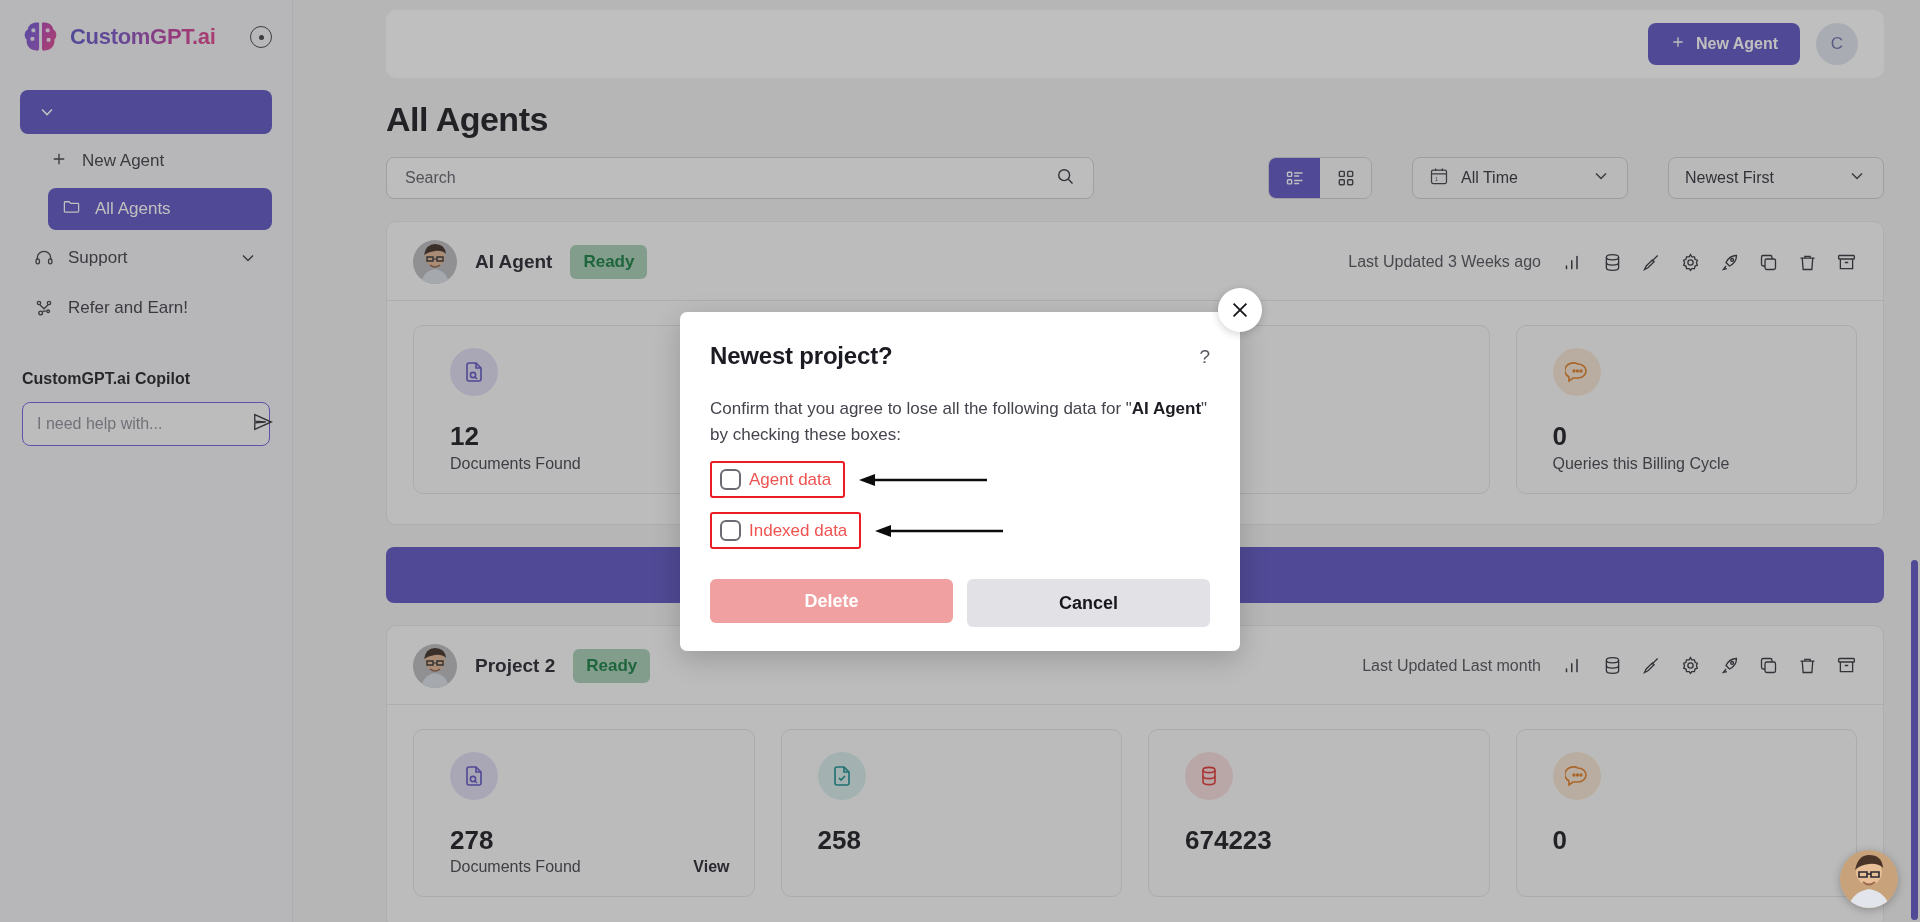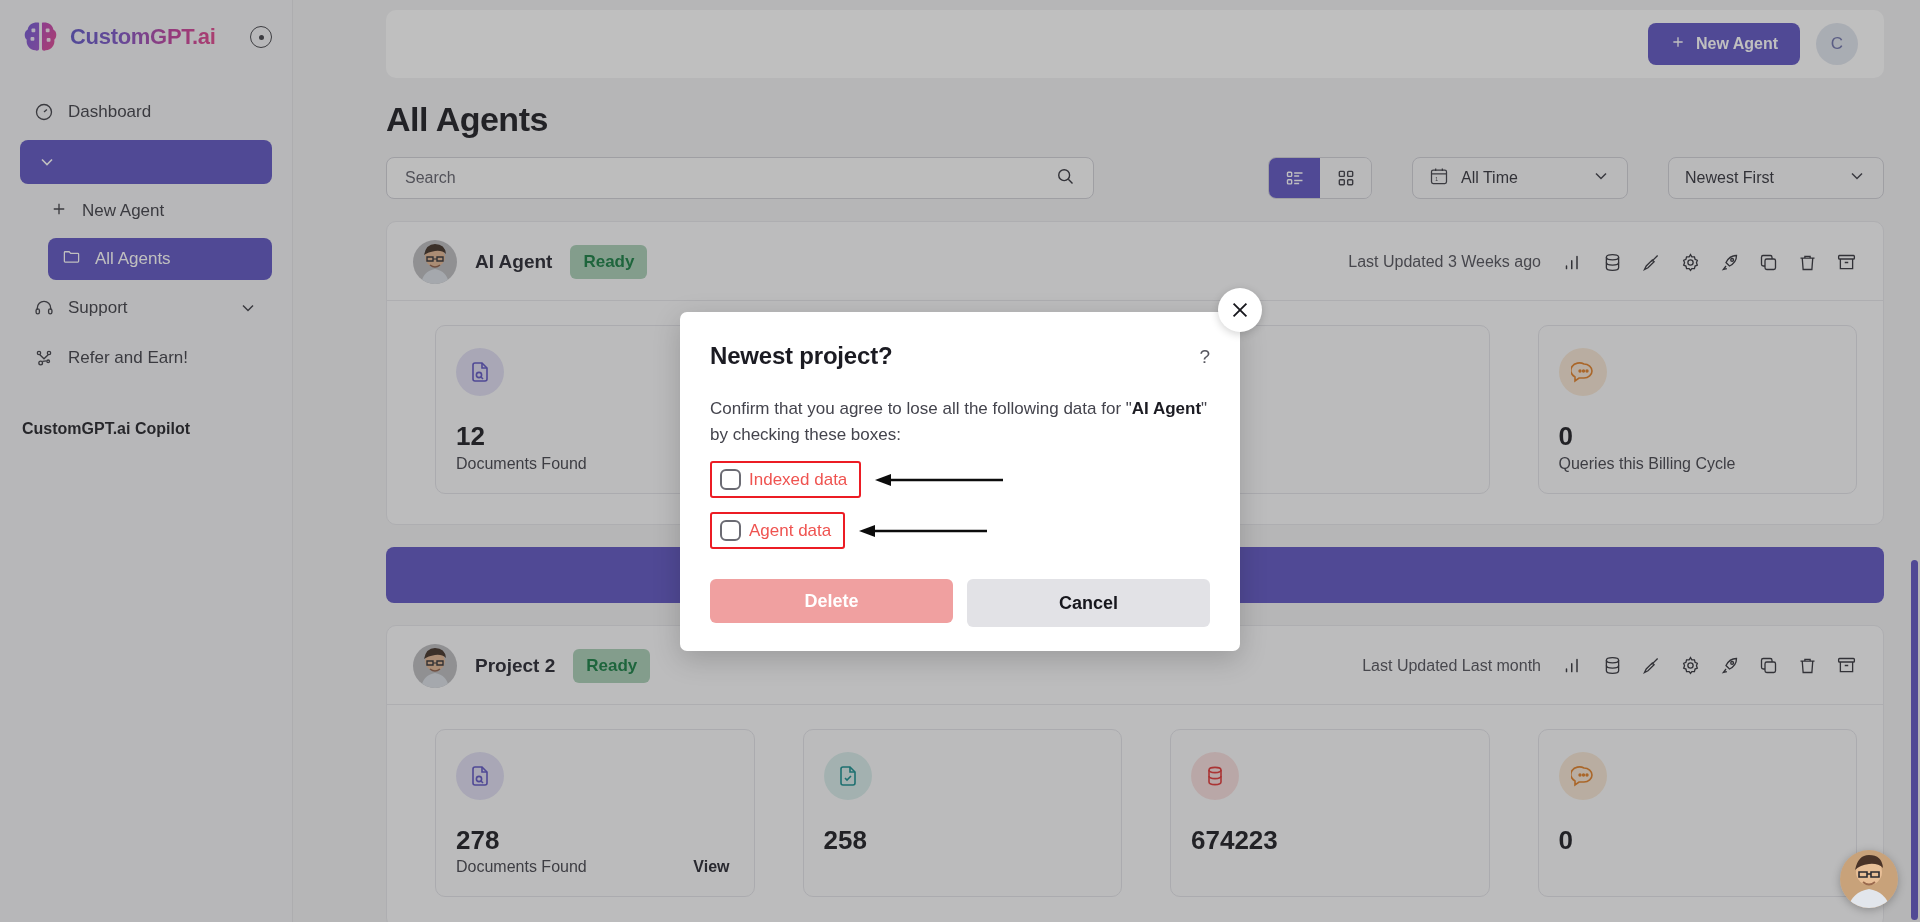--- a/index.html
+++ b/index.html
@@ -173,22 +173,22 @@
   .updated { font-size: 16px; color: #4d4d56; }
   .icon-row { display: flex; align-items: center; gap: 18px; }
   .icon-row .ibtn { cursor: pointer; display: flex; }
   .agent-sep { height: 1px; background: #e6e6ea; margin: 0 0; }
 
   .stats {
     display: flex; gap: 26px; padding: 24px 26px 30px 26px;
   }
   .stat {
     flex: 1; border: 1px solid #e2e2e8; border-radius: 10px;
-    background: #fafafb; padding: 22px 24px 20px 20px; min-height: 150px;
-    display: flex; flex-direction: column; margin-left: 22px;
+    background: #fafafb; padding: 22px 24px 20px 36px; min-height: 150px;
+    display: flex; flex-direction: column;
   }
   .stat-ico {
     width: 48px; height: 48px; border-radius: 50%;
     display: flex; align-items: center; justify-content: center; margin-bottom: 26px;
   }
   .stat-val { font-size: 26px; font-weight: bold; color: #16161c; line-height: 1.1; }
   .stat-bottom { display: flex; align-items: flex-end; justify-content: space-between; }
   .stat-lbl { font-size: 16px; color: #3e3e47; margin-top: 4px; }
   .stat-link { font-size: 16px; font-weight: bold; color: #20202a; cursor: pointer; }
 
@@ -293,29 +293,20 @@
         </svg>
         <div class="brand-text">CustomGPT.ai</div>
         <div class="brand-spacer"></div>
         <div class="collapse-btn">
             <i></i>
           </div>
       </div>
 
       <div class="nav">
 
-        <div class="nav-item">
-          <span class="ico">
-            <svg width="20" height="20" viewBox="0 0 24 24" fill="none" stroke="#3a3a42" stroke-width="1.6">
-              <circle cx="12" cy="12" r="9"></circle>
-                <path d="M12 12 L15.5 9"></path>
-            </svg>
-          </span>
-          <span>Dashboard</span>
-        </div>
 
         <div class="nav-split">
 
           <div class="caret">
             <svg width="20" height="20" viewBox="0 0 24 24" fill="none" stroke="#ffffff" stroke-width="2">
               <path d="M6 9 L12 15 L18 9"></path>
             </svg>
           </div>
         </div>
 
@@ -361,20 +352,28 @@
               <circle cx="8" cy="18" r="2.2"></circle>
                 <circle cx="17" cy="16" r="1.6"></circle>
               <path d="M7 8 L12 13 L17 8 M10 16 L15 15.5"></path>
             </svg>
           </span>
           <span>Refer and Earn!</span>
         </div>
       </div>
 
       <div class="copilot-label">CustomGPT.ai Copilot</div>
+      <div class="copilot-box">
+        <input placeholder="I need help with..." style="">
+        <span>
+          <svg width="22" height="22" viewBox="0 0 24 24" fill="none" stroke="#2e2e36" stroke-width="1.5">
+            <path d="M3 20 L21 12 L3 4 L3 11 L15 12 L3 13 Z"></path>
+          </svg>
+        </span>
+      </div>
     </div>
 
     <div class="main">
 
       <div class="topbar">
         <button class="btn-new">
           <span>
             <svg width="16" height="16" viewBox="0 0 24 24" fill="none" stroke="#ffffff" stroke-width="2">
               <path d="M12 5 V19 M5 12 H19"></path>
             </svg>
@@ -742,34 +741,34 @@
         <div class="modal-help">?</div>
       </div>
 
       <div class="modal-body">
         <span>Confirm that you agree to lose all the following data for "</span><b>AI Agent</b><span>" by checking these boxes:</span>
       </div>
 
       <div class="check-row">
         <div class="check-box-outer">
           <span class="cb"></span>
-          <span class="check-lbl">Indexed data</span>
+          <span class="check-lbl">Agent data</span>
         </div>
         <span class="arrow">
           <svg width="130" height="18" viewBox="0 0 130 18">
             <path d="M12 9 L128 9" stroke="#0c0c0c" stroke-width="2.6"></path>
             <path d="M0 9 L16 3 L16 15 Z" fill="#0c0c0c"></path>
           </svg>
         </span>
       </div>
 
       <div class="check-row">
         <div class="check-box-outer">
           <span class="cb"></span>
-          <span class="check-lbl">Agent data</span>
+          <span class="check-lbl">Indexed data</span>
         </div>
         <span class="arrow">
           <svg width="130" height="18" viewBox="0 0 130 18">
             <path d="M12 9 L128 9" stroke="#0c0c0c" stroke-width="2.6"></path>
             <path d="M0 9 L16 3 L16 15 Z" fill="#0c0c0c"></path>
           </svg>
         </span>
       </div>
 
       <div class="modal-actions">

